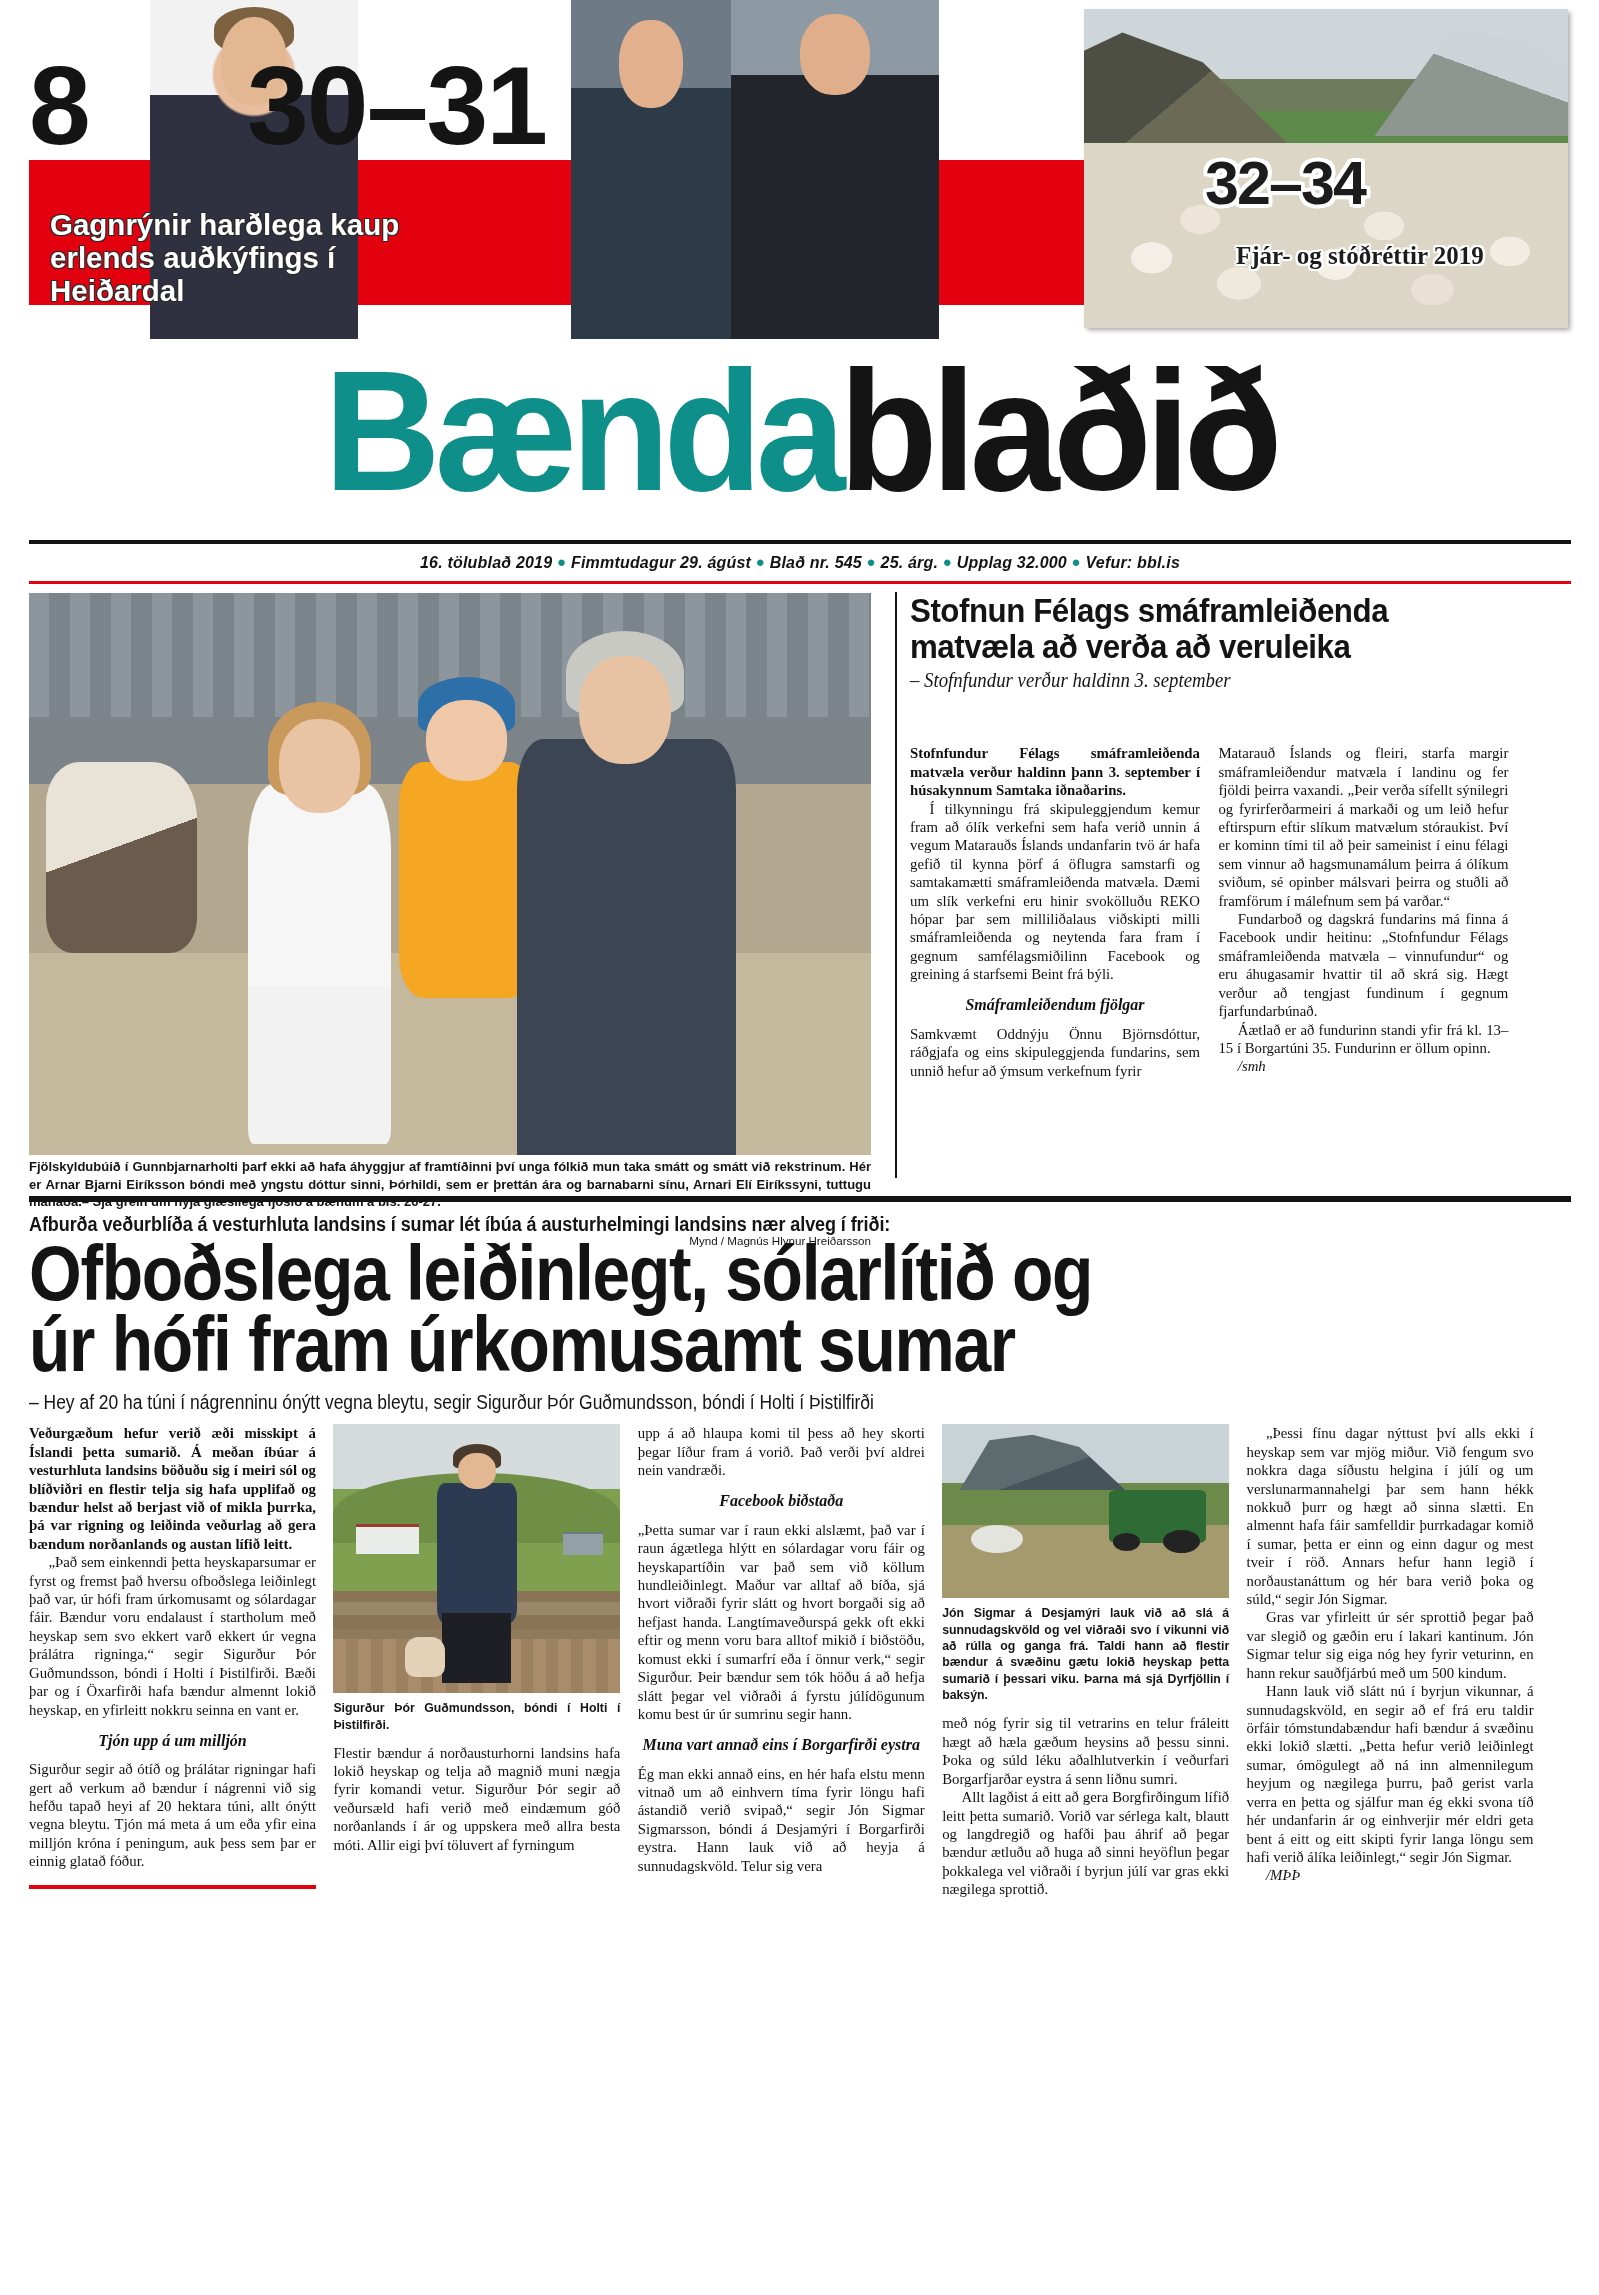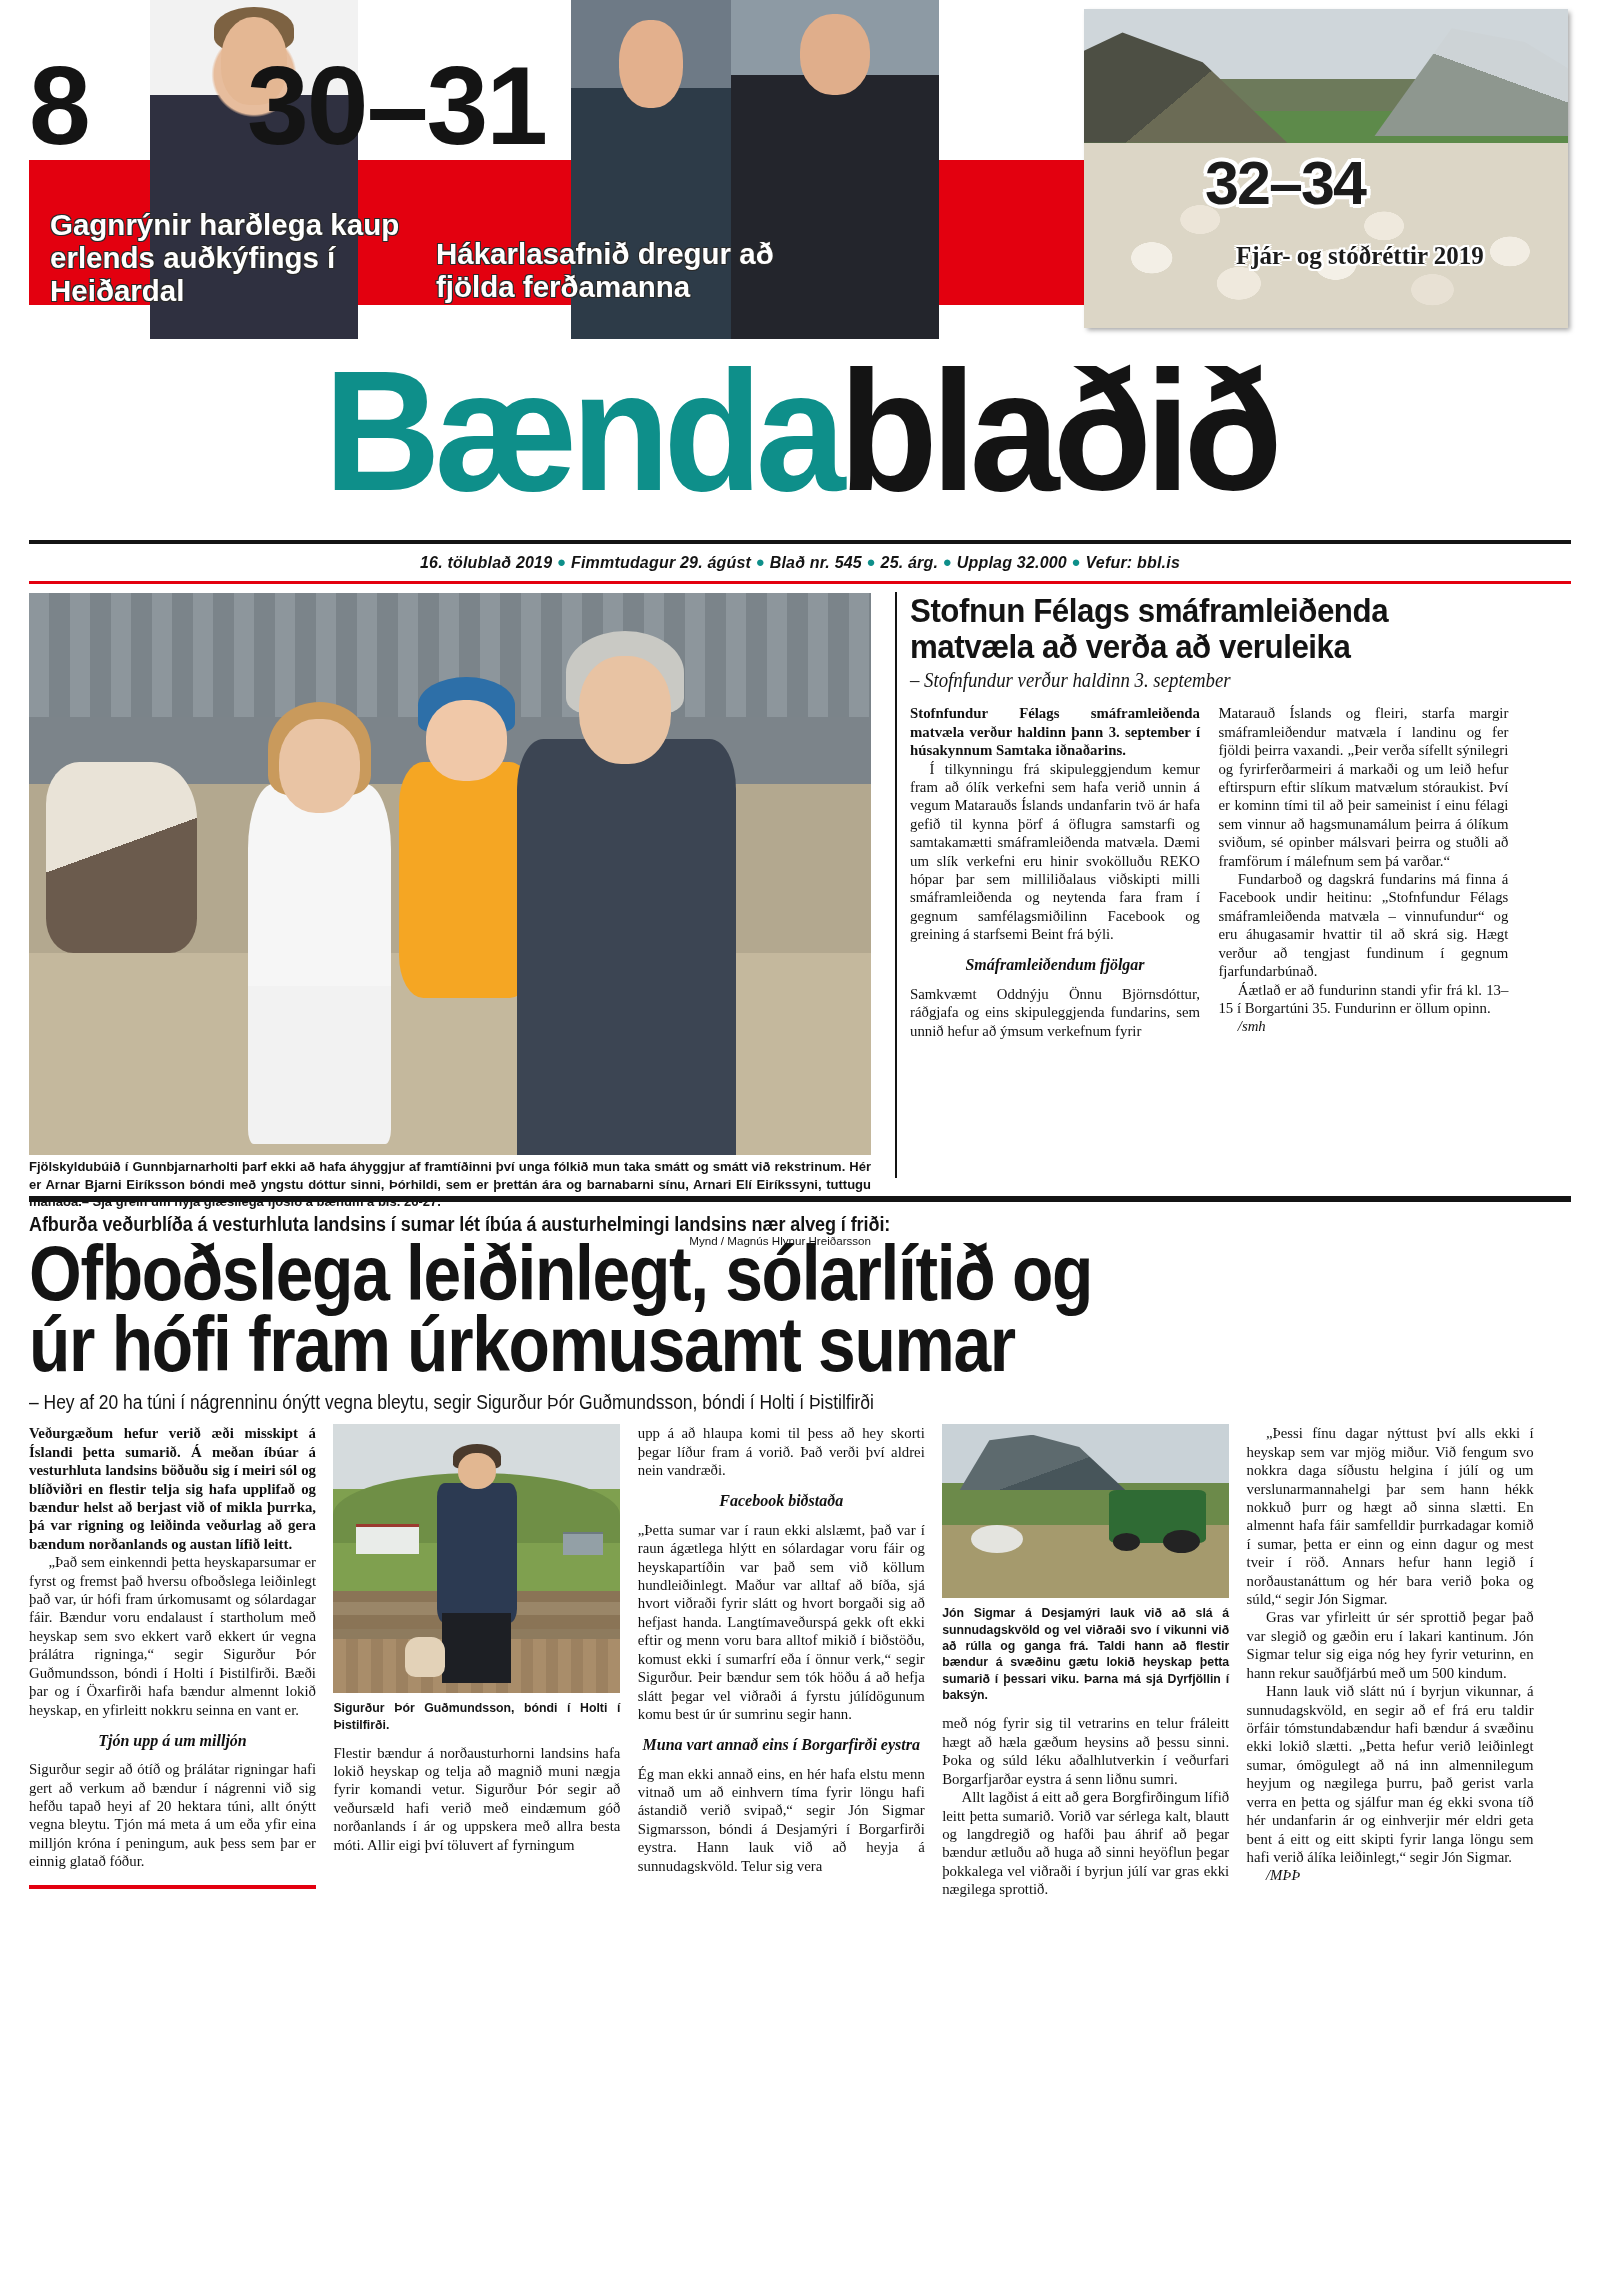--- a/index.html
+++ b/index.html
@@ -138,21 +138,21 @@
   .sec-head{
     font-family:"Liberation Sans Narrow","Liberation Sans", sans-serif;font-weight:700;
     font-size:34px;line-height:1.04;color:#141414;letter-spacing:-0.5px;
     transform:scaleX(.92);transform-origin:left top;width:108.5%;
   }
   .sec-deck{
     font-family:"Liberation Serif", serif;font-style:italic;font-size:20px;color:#141414;
     margin-top:4.8px;transform:scaleX(.94);transform-origin:left top;width:106%;
   }
   .cols2{display:flex;gap:18.4px;margin-top:12.6px;}
-  .cols2 .col{width:290px;}
+  .cols2 .col{width:290px;margin-top:40px;}
   p.body{
     font-family:"Liberation Serif", serif;font-size:14.8px;line-height:1.245;
     color:#111;text-align:justify;margin:0;text-indent:19.4px;
     hyphens:auto;-webkit-hyphens:auto;
   }
   p.body.lead{font-weight:700;text-indent:0;}
   p.body.noind{text-indent:0;}
   .subhead{
     font-family:"Liberation Serif", serif;font-weight:700;font-style:italic;
     font-size:16px;text-align:center;margin:12.6px 0 10.6px 0;color:#111;
@@ -225,21 +225,20 @@
     <div class="photo ph-sheep">
       <div class="mtn-l"></div>
       <div class="mtn-r"></div>
     </div>
 
     <div class="teaser-pagenum pg-8">8</div>
     <div class="teaser-pagenum pg-3031">30–31</div>
     <div class="teaser-pagenum pg-3234">32–34</div>
 
     <div class="teaser-txt t1">Gagnrýnir harðlega kaup erlends auðkýfings í Heiðardal</div>
-    <div class="teaser-txt t2">Hákarlasafnið dregur að fjölda ferðamanna</div>
     <div class="teaser-sub">Fjár- og stóðréttir 2019</div>
   </div>
 
   <div class="masthead">
     <div class="logo"><span class="teal">Bænda</span><span class="blk">blaðið</span></div>
   </div>
 
   <div class="rulebar"></div>
 
   <div class="dateline">

